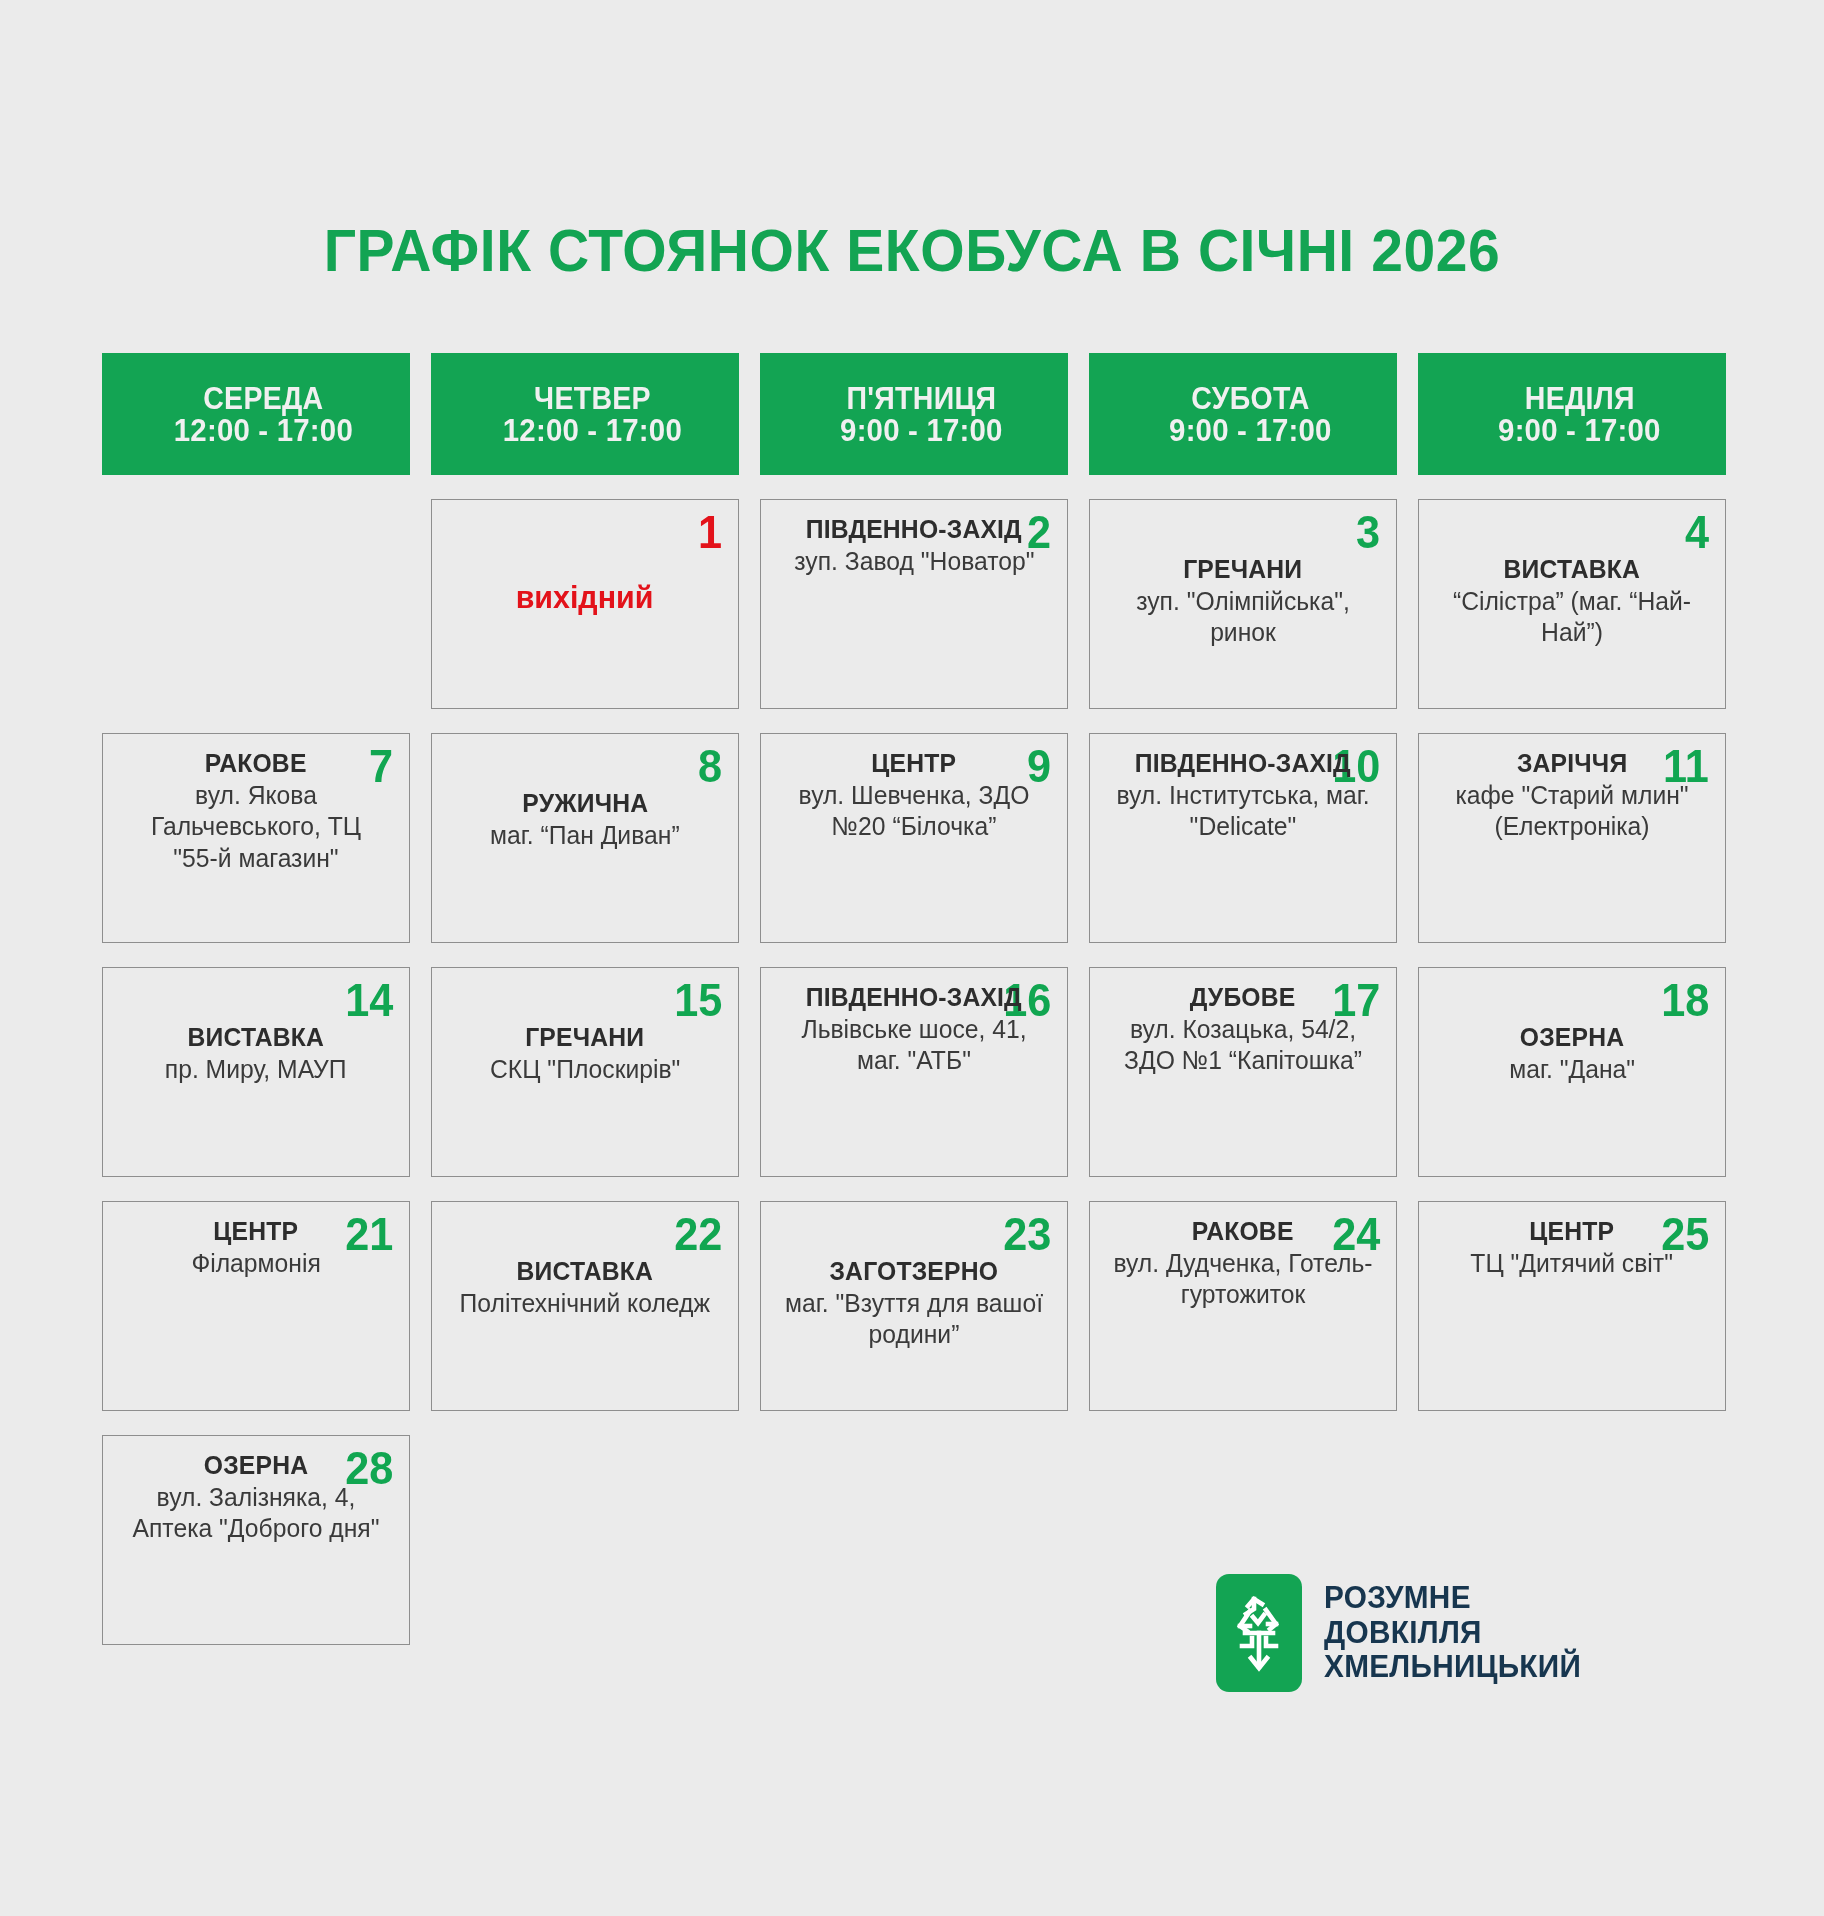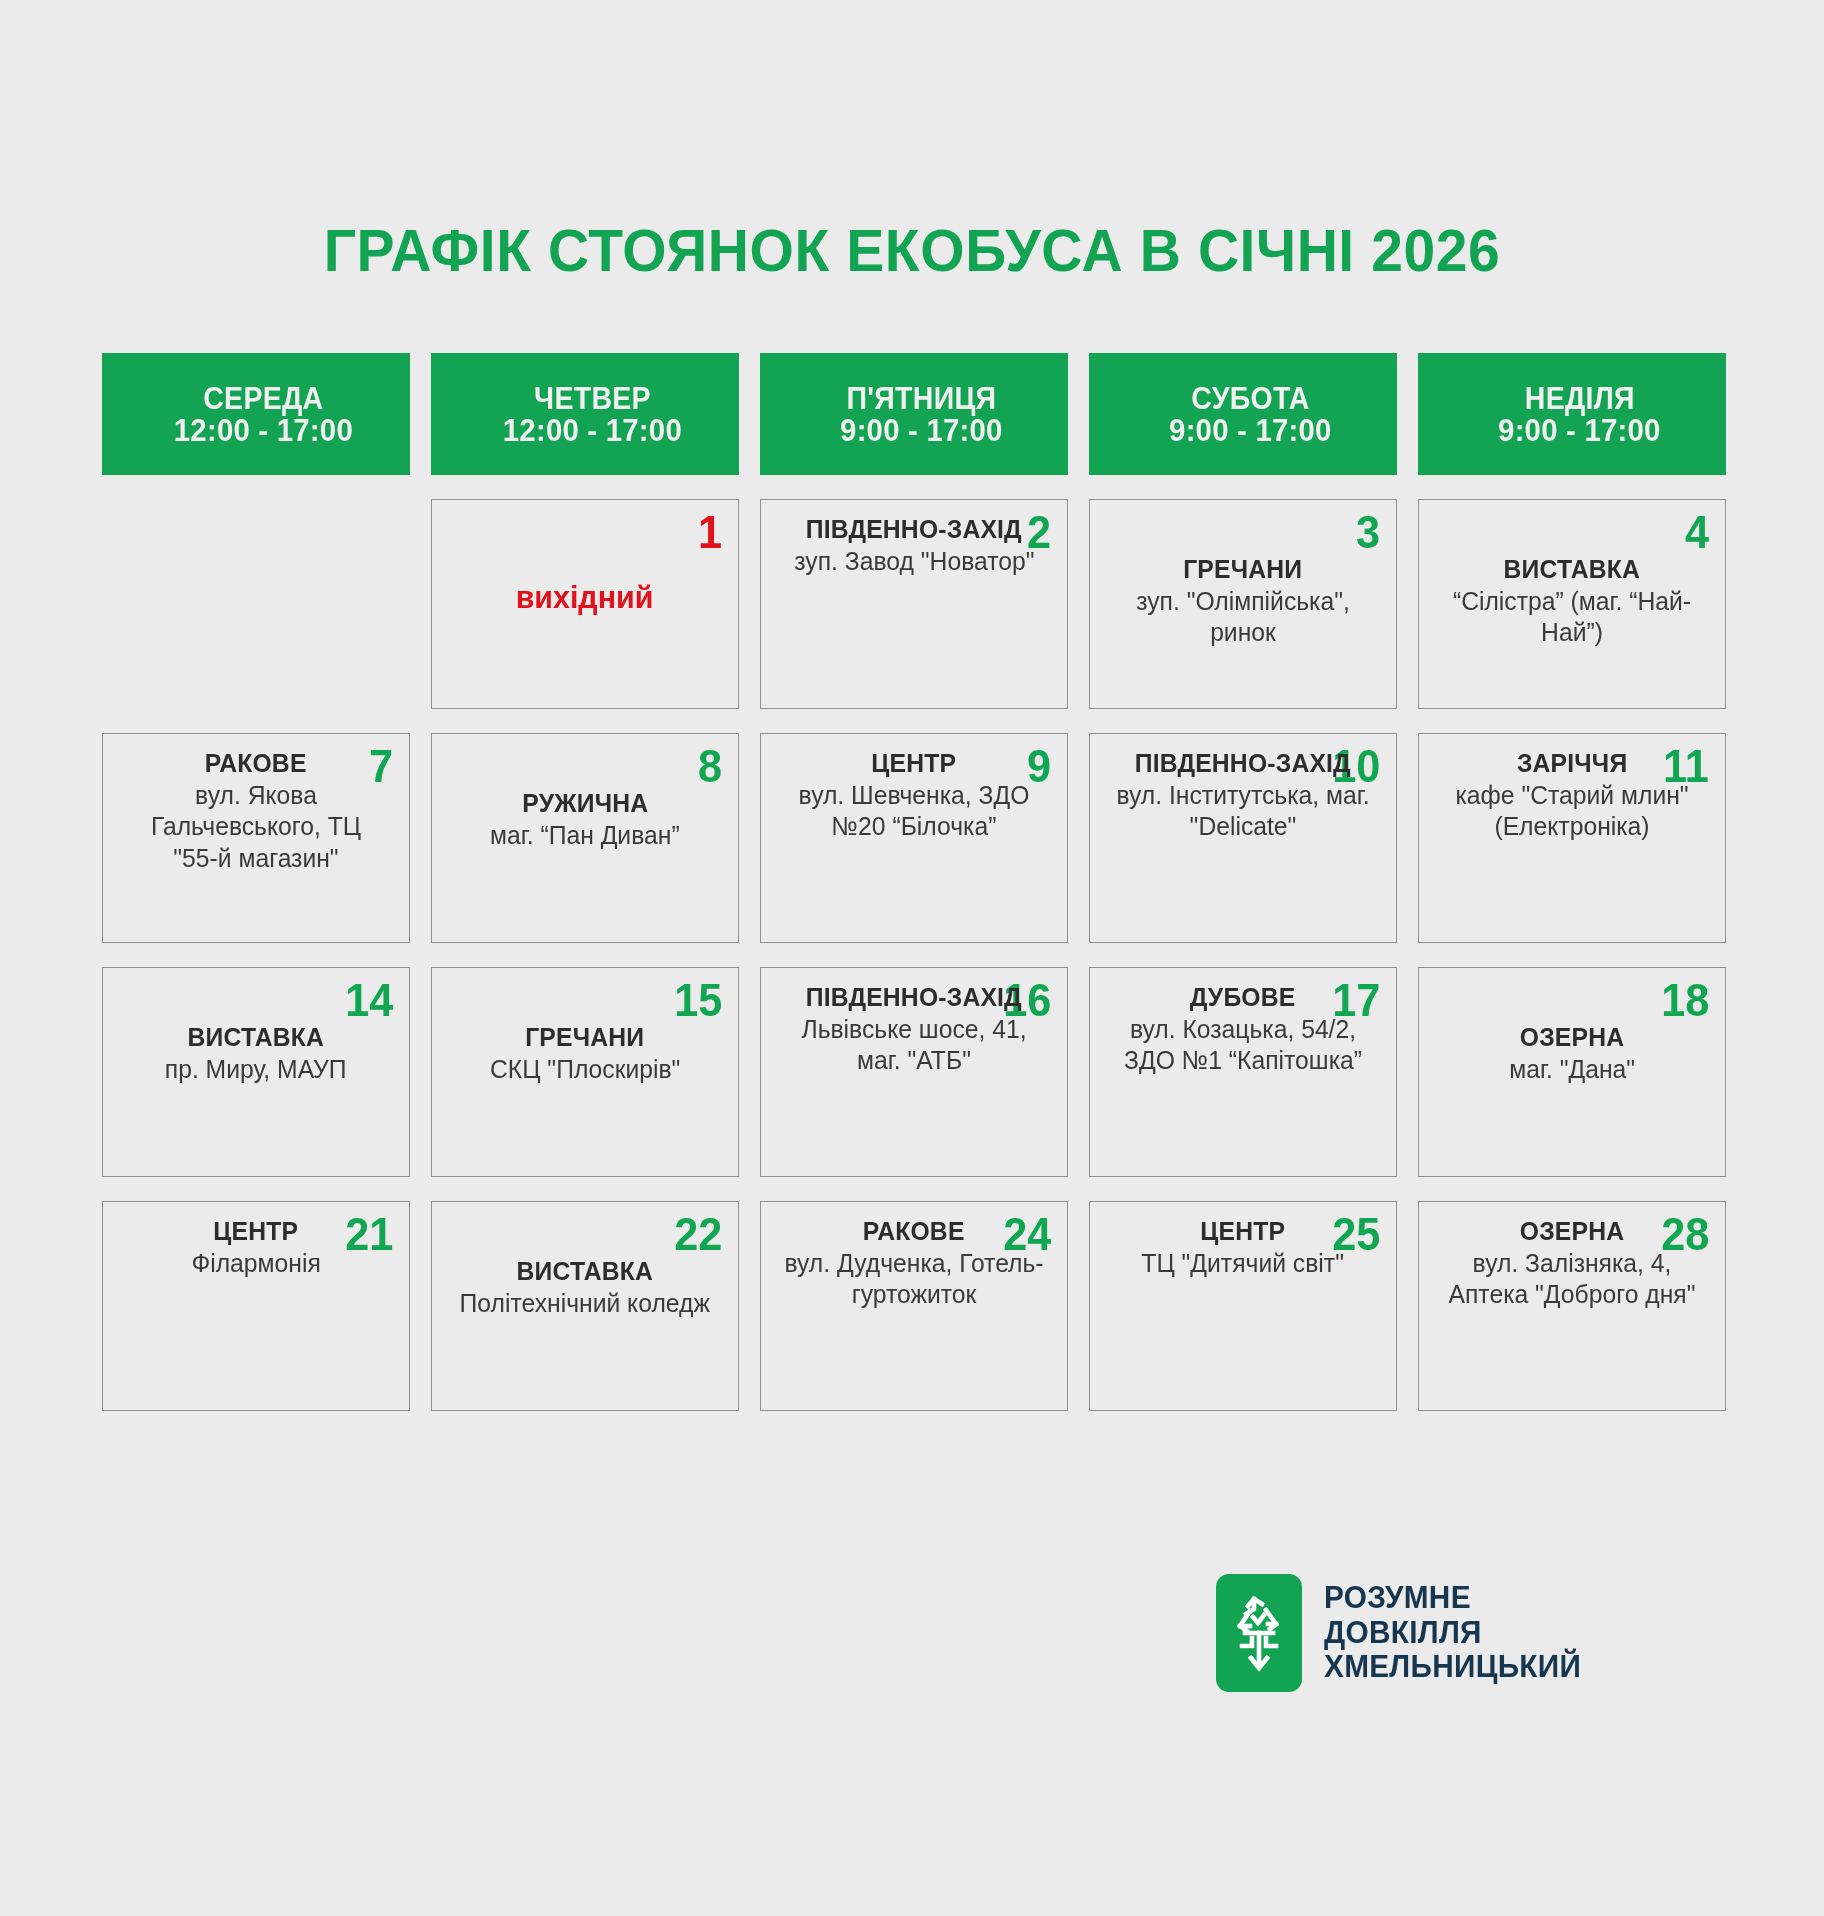--- a/index.html
+++ b/index.html
@@ -322,20 +322,25 @@
       <span class="place">ЦЕНТР</span>
       <span class="addr">Філармонія</span>
     </div>
 
     <div class="cell v-mid">
       <span class="daynum">22</span>
       <span class="place">ВИСТАВКА</span>
       <span class="addr">Політехнічний коледж</span>
     </div>
 
+    <div class="cell v-mid">
+      <span class="daynum">23</span>
+      <span class="place">ЗАГОТЗЕРНО</span>
+      <span class="addr">маг. "Взуття для вашої родини”</span>
+    </div>
 
     <div class="cell v-top">
       <span class="daynum">24</span>
       <span class="place">РАКОВЕ</span>
       <span class="addr">вул. Дудченка, Готель-гуртожиток</span>
     </div>
 
     <div class="cell v-mid2">
       <span class="daynum">25</span>
       <span class="place">ЦЕНТР</span>

